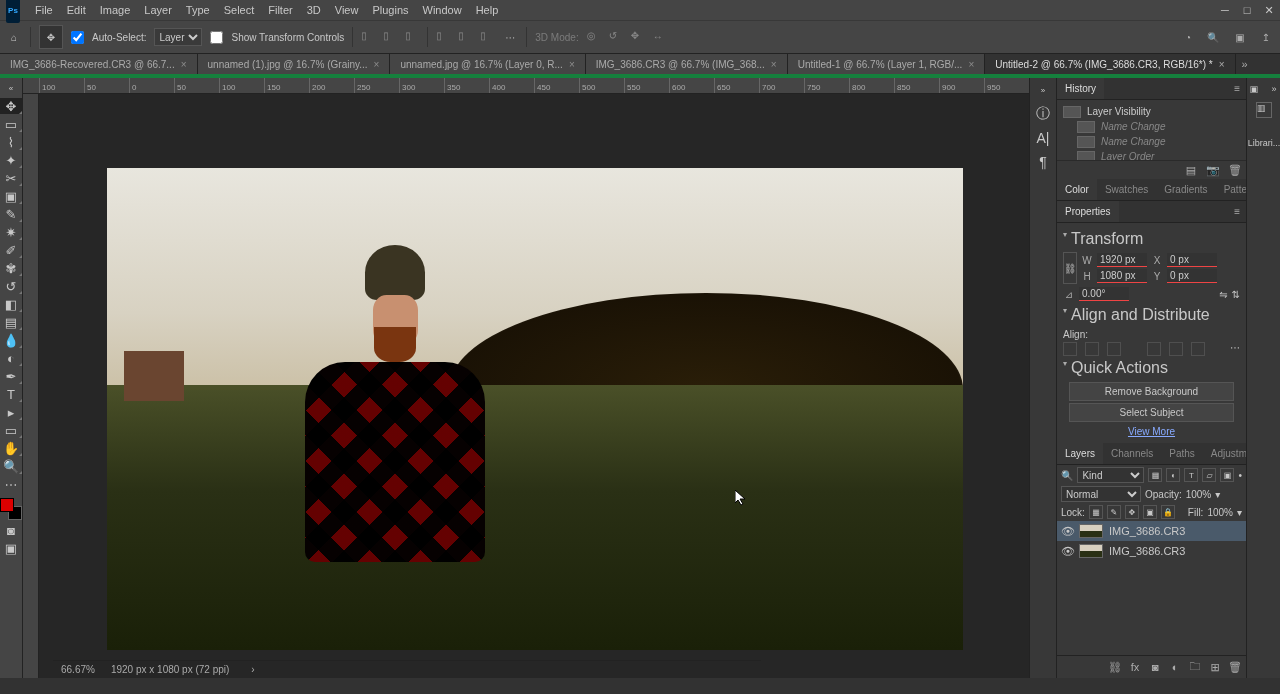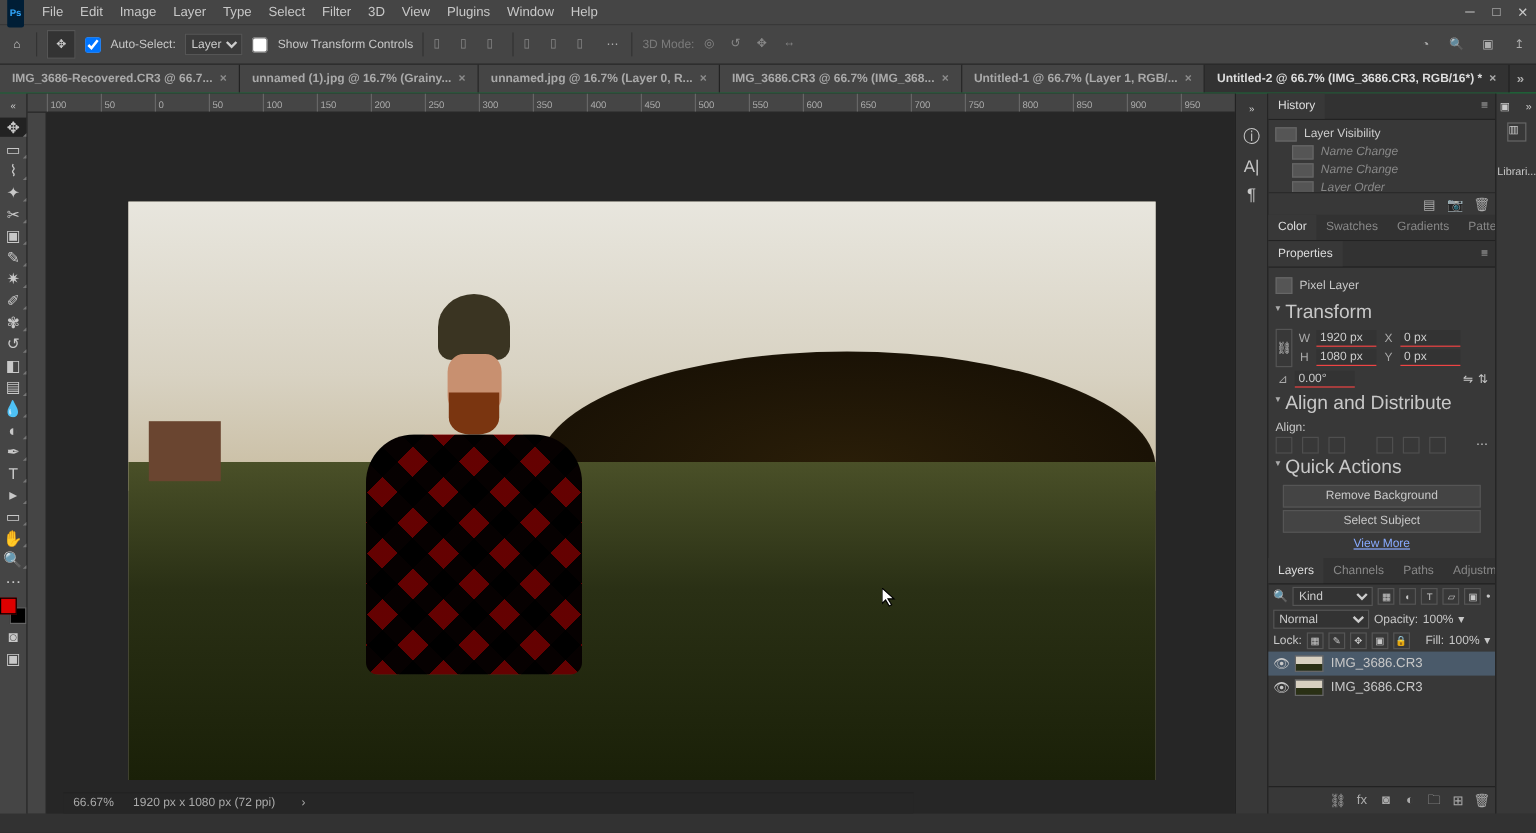--- a/index.html
+++ b/index.html
@@ -16,21 +16,21 @@
 .optionsbar .home-icon { width: 16px; height: 16px; display:flex; align-items:center; justify-content:center;}
 .optionsbar .tool-icon { width: 24px; height: 24px; background: #333; border: 1px solid #555; display:flex; align-items:center; justify-content:center;}
 .optionsbar input[type=checkbox] { vertical-align: middle; }
 .optionsbar select { background: #3a3a3a; border: 1px solid #555; color: #ccc; font-size: 10px; height: 18px; }
 .optionsbar .right-icons { margin-left: auto; display: flex; gap: 10px; align-items: center; }
 .optionsbar .ico { width:16px; height:16px; display:flex; align-items:center; justify-content:center; opacity: .8;}
 .optionsbar .sep { width:1px; height:20px; background:#333; }
 .optionsbar .align-ico { width:14px; height:14px; opacity:.5; }
 
 
-.tabstrip { height: 24px; background: #323232; display: flex; align-items: stretch; border-bottom: 1px solid #15803d; font-weight: bold; }
+.tabstrip { height: 24px; background: #323232; display: flex; align-items: stretch; border-bottom: 4px solid #15803d; }
 .tab { display: flex; align-items: center; padding: 0 10px; background: #454545; border-right: 1px solid #222; font-size: 10px; gap: 6px; color: #aaa; }
 .tab.active { background: #323232; color: #ddd; }
 .tab .close { font-size: 10px; opacity: .7; }
 .tabstrip .more { padding: 0 6px; color:#aaa; display:flex; align-items:center; }
 
 
 .main { display: flex; height: 600px; }
 
 
 .toolbox { width: 30px; background: #454545; border-right: 1px solid #222; display: flex; flex-direction: column; align-items: center; padding-top: 2px; gap: 2px; }
@@ -322,24 +322,20 @@
       <div class="ptab">Gradients</div>
       <div class="ptab">Patterns</div>
       <div class="menu-ico">≡</div>
     </div>
 
     <div class="panel-tabs">
       <div class="ptab active">Properties</div>
       <div class="menu-ico">≡</div>
     </div>
     <div class="panel-body">
-      <div style="display:flex;align-items:center;gap:6px;padding:4px 0">
-        <div style="width:14px;height:14px;border:1px solid #666;background:#555"></div>
-        <span>Pixel Layer</span>
-      </div>
       <div class="section-head">
           <span>Transform</span>
         </div>
       <div style="display:flex; gap:4px; align-items:center;">
         <div style="width:14px;height:32px;border:1px solid #555;display:flex;align-items:center;justify-content:center">⛓</div>
         <div style="flex:1">
           <div class="field-row">
               <span class="lbl">W</span>
               <input value="1920 px" style="">
               <span class="lbl">X</span>

